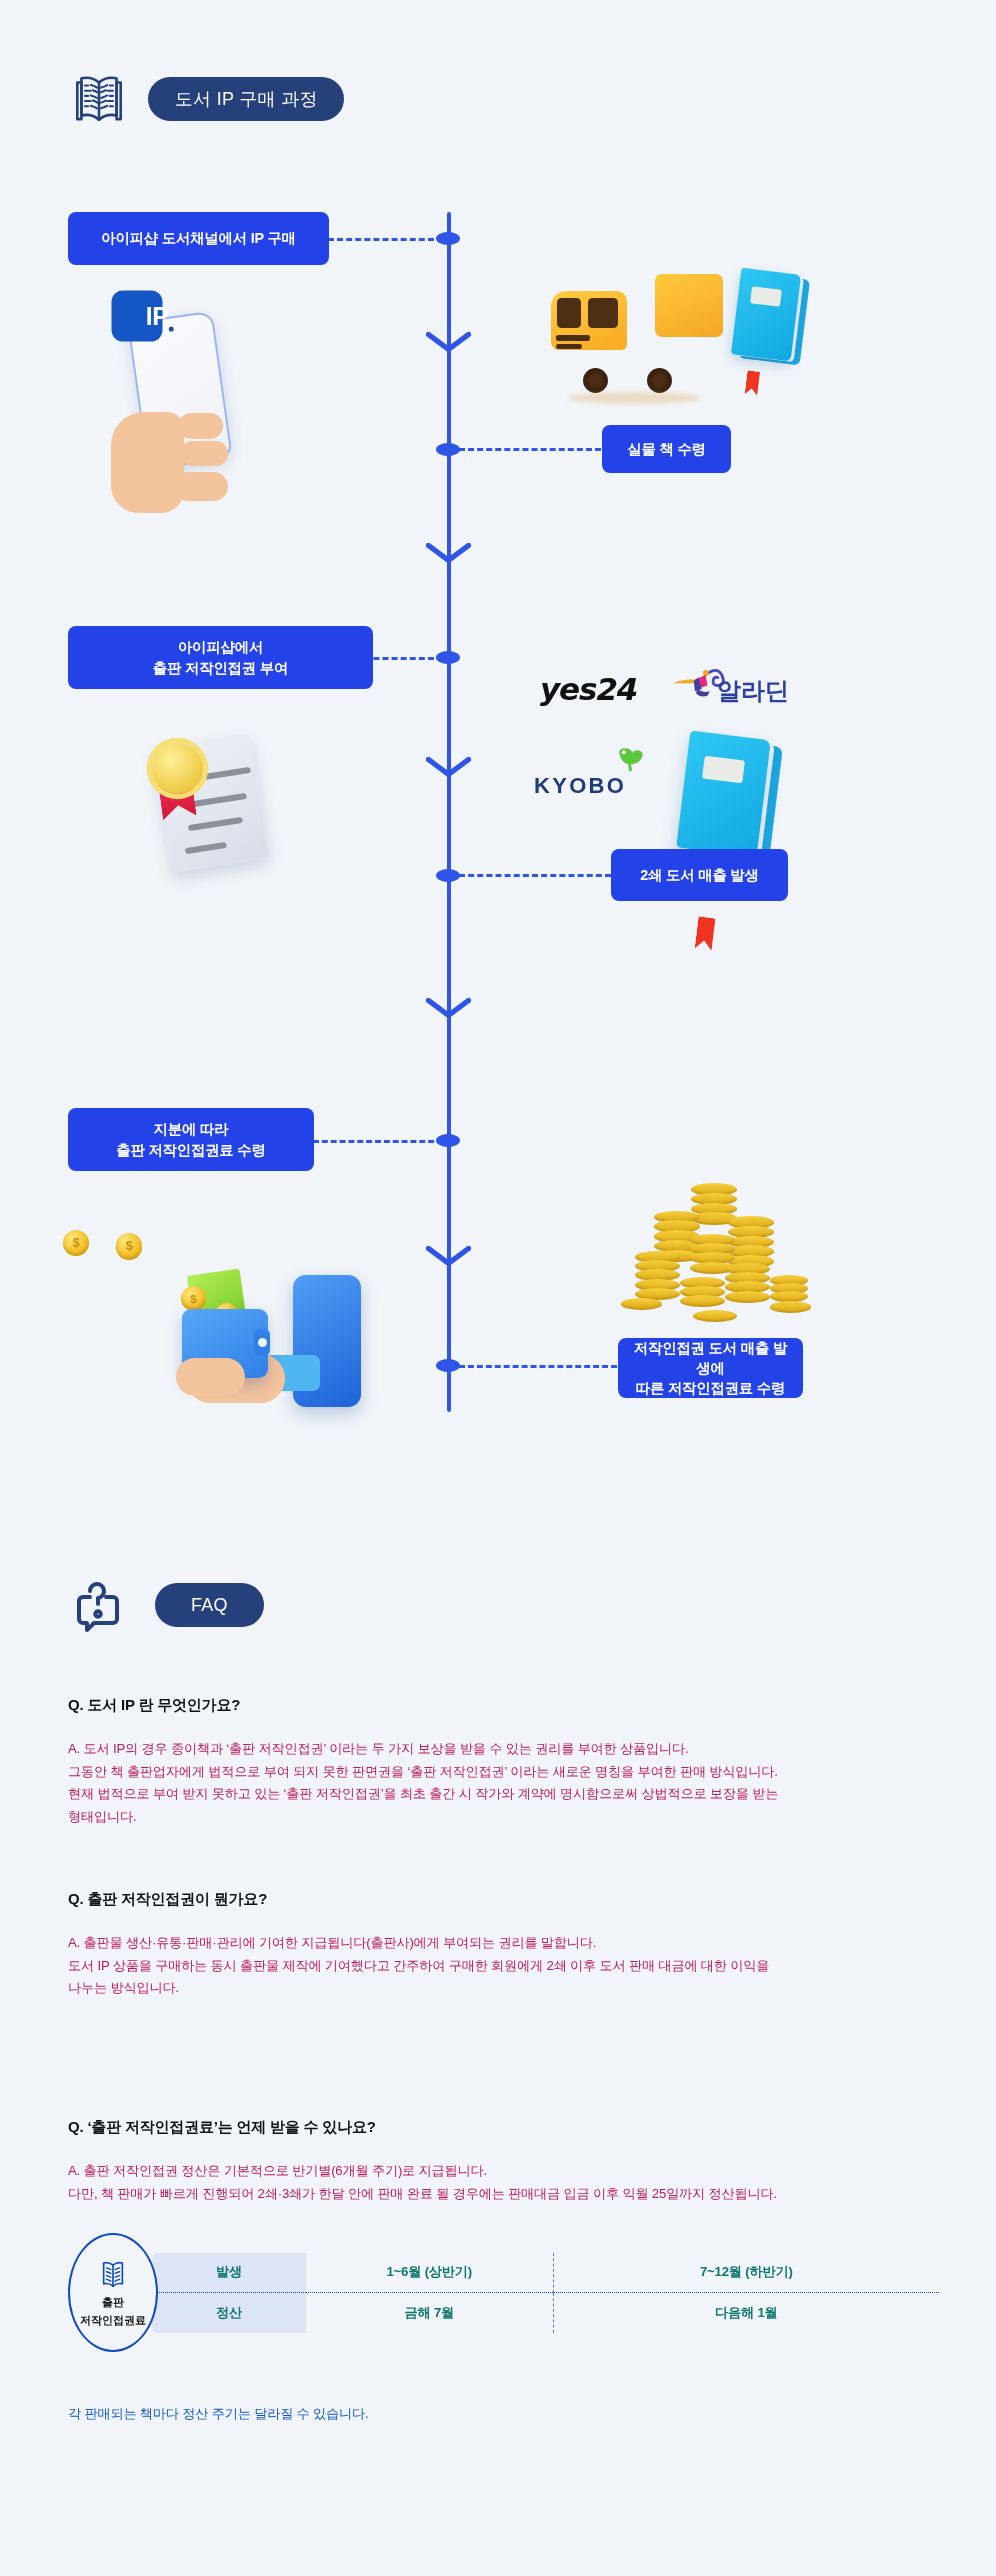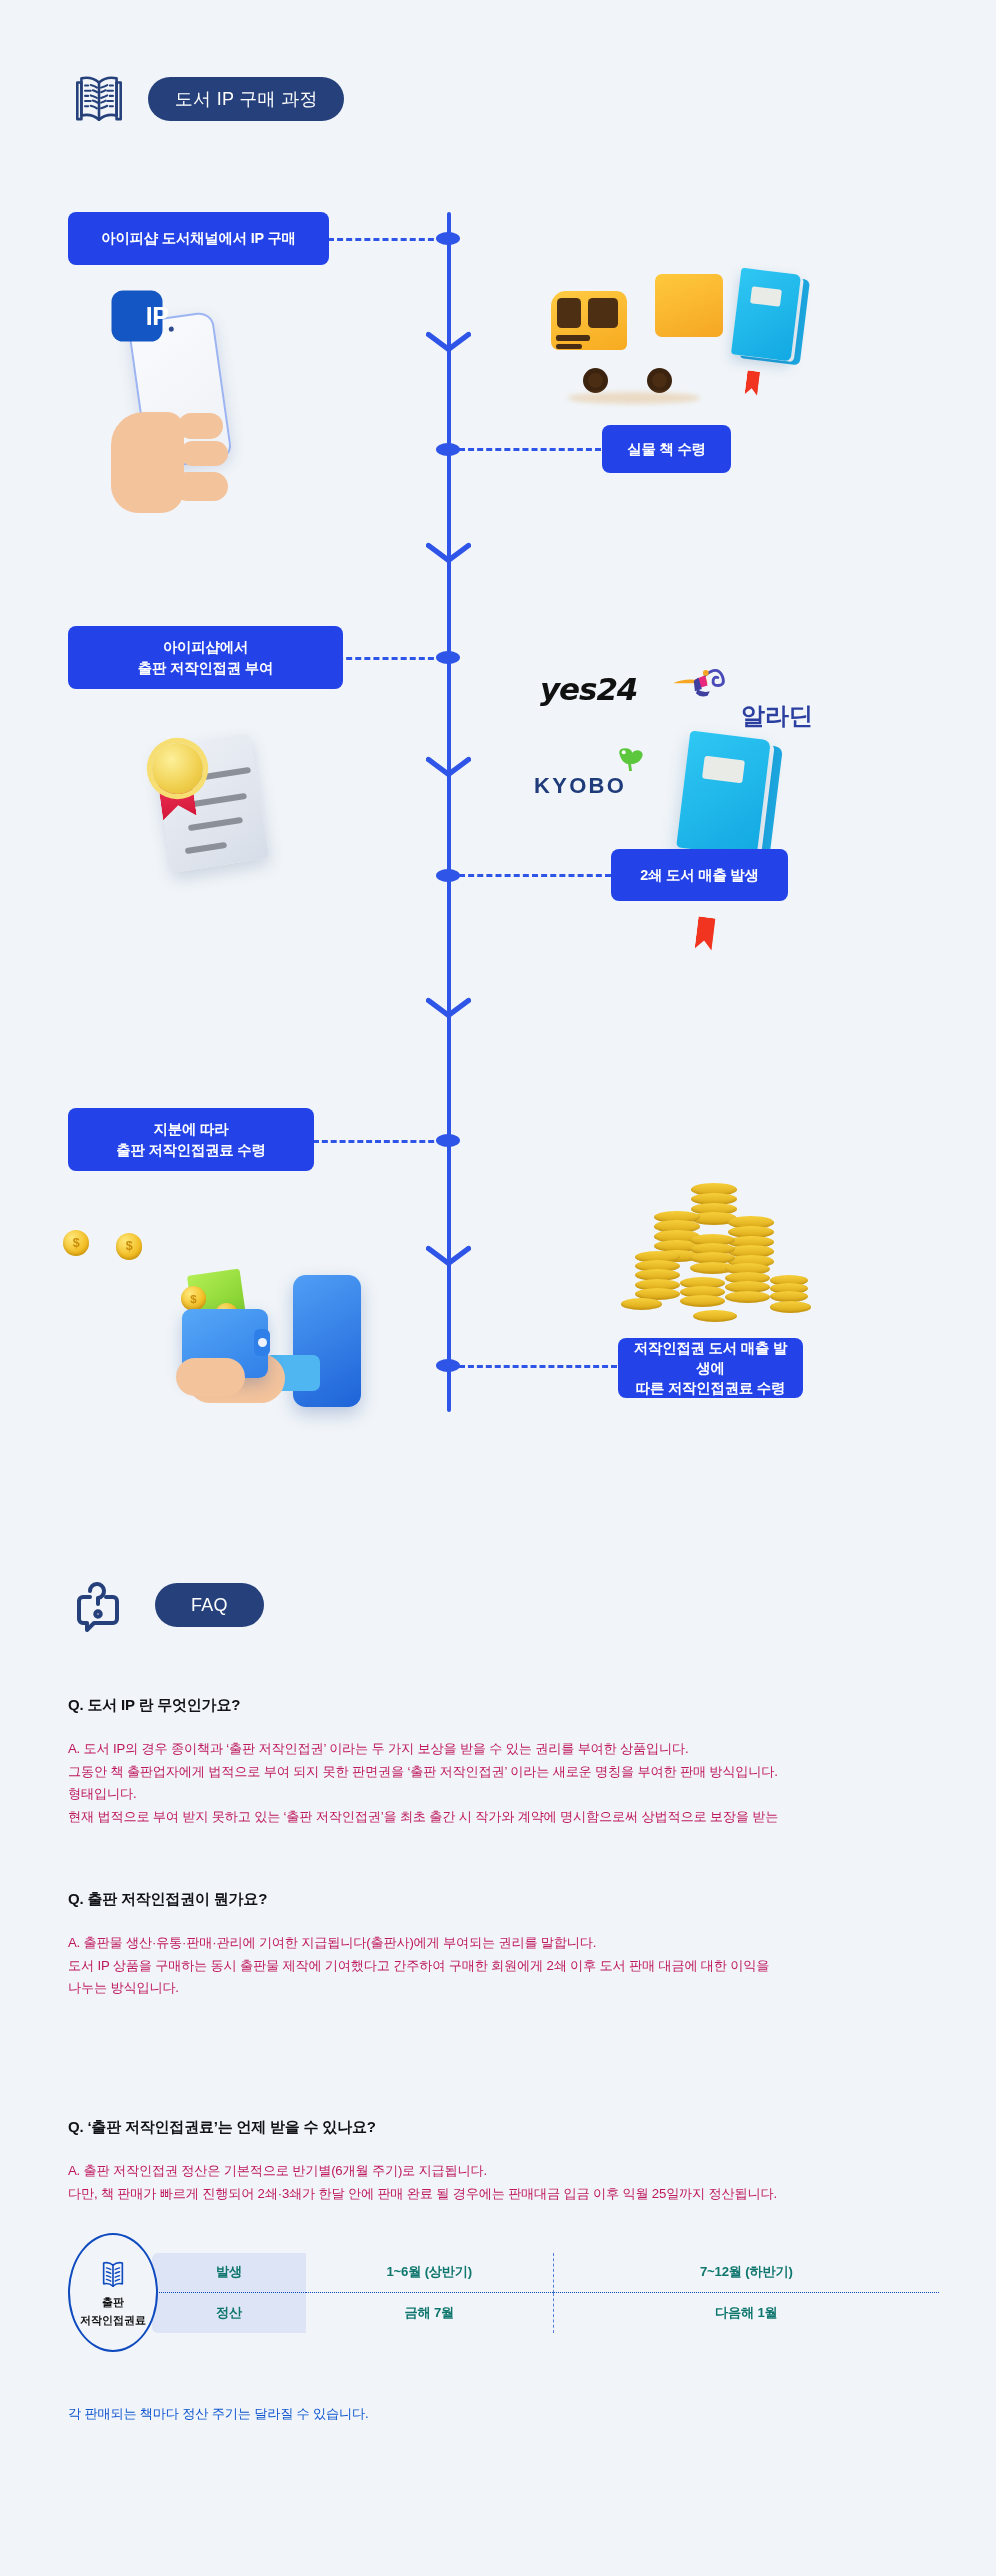--- a/index.html
+++ b/index.html
@@ -418,21 +418,21 @@
     <div class="bk-pages"></div>
     <div class="bk-front"></div>
     <div class="bk-plate"></div>
     <div class="bk-mark"></div>
   </div>
 
   <div class="step-label" style="left:602px; top:425px; width:129px; height:48px;">
     <span>실물 책 수령</span>
   </div>
 
-  <div class="step-label" style="left:68px; top:626px; width:275px; height:63px; flex-direction:column; line-height:1.4;">
+  <div class="step-label" style="left:68px; top:626px; width:305px; height:63px; flex-direction:column; line-height:1.4;">
     <span>아이피샵에서</span>
     <span>출판 저작인접권 부여</span>
   </div>
 
   <div class="art" style="left:132px; top:730px; width:149px; height:155px;">
     <div class="cert-paper" style="left:30px; top:10.3px;"></div>
     <div class="cert-line" style="left:64px; top:41px;  width:55px; transform:rotate(-9deg);"></div>
     <div class="cert-line" style="left:60px; top:67px; width:55px; transform:rotate(-9deg);"></div>
     <div class="cert-line" style="left:56px;  top:91px; width:55px; transform:rotate(-9deg);"></div>
     <div class="cert-line" style="left:53px;  top:115px; width:42px; transform:rotate(-9deg);"></div>
@@ -446,21 +446,21 @@
   <span class="lamp" style="left:672px; top:666px;">
     <svg viewBox="0 0 96 54" width="55" height="31">
       <path d="M2 30 Q20 22 40 24 L58 16 L62 30 Z" fill="#f6a623"></path>
       <path d="M40 24 L58 16 L62 34 L42 40 Z" fill="#e8277f"></path>
       <path d="M38 26 L46 20 L52 40 L40 44 Z" fill="#3f3fa0"></path>
       <path d="M58 16 q22-18 30 2 q6 16-8 16 q-10 0-8-10 q2-6 8-4" fill="none" stroke="#4a4ab8" stroke-width="5" stroke-linecap="round"></path>
       <circle cx="59" cy="12" r="5" fill="#f6a623"></circle>
       <path d="M44 40 q10 8 22 4 l-4 8 q-12 4-20-4z" fill="#3f3fa0"></path>
     </svg>
   </span>
-  <div class="logo-aladin" style="left:741px; top:675px;margin-top:25px;">
+  <div class="logo-aladin" style="left:717px; top:675px;">
     <span>알라딘</span>
   </div>
   <span class="kyobo-leaf" style="left:615px; top:746px;">
     <svg viewBox="0 0 52 44" width="30" height="25">
       <path d="M8 16 q-4-12 10-12 q10 0 12 8 q4-6 12-4 q10 4 4 14 q-6 10-20 10 q-14 0-18-16z" fill="#5cc63d"></path>
       <circle cx="15" cy="11" r="3.5" fill="#ffffff"></circle>
       <path d="M25 30 l2 14" stroke="#5cc63d" stroke-width="5" stroke-linecap="round"></path>
     </svg>
   </span>
   <div class="logo-kyobo" style="left:534px; top:773px;">
@@ -581,22 +581,22 @@
     <div class="pill pill-faq">
       <span>FAQ</span>
     </div>
   </div>
 
   <div class="faq-block" style="top:1696px;">
     <div class="faq-q">Q. 도서 IP 란 무엇인가요?</div>
     <div class="faq-a">
       <p>A. 도서 IP의 경우 종이책과 ‘출판 저작인접권’ 이라는 두 가지 보상을 받을 수 있는 권리를 부여한 상품입니다.</p>
       <p>그동안 책 출판업자에게 법적으로 부여 되지 못한 판면권을 ‘출판 저작인접권’ 이라는 새로운 명칭을 부여한 판매 방식입니다.</p>
+      <p>현재 법적으로 부여 받지 못하고 있는 ‘출판 저작인접권’을 최초 출간 시 작가와 계약에 명시함으로써 상법적으로 보장을 받는</p>
       <p>형태입니다.</p>
-      <p>현재 법적으로 부여 받지 못하고 있는 ‘출판 저작인접권’을 최초 출간 시 작가와 계약에 명시함으로써 상법적으로 보장을 받는</p>
     </div>
   </div>
 
   <div class="faq-block" style="top:1890px;">
     <div class="faq-q">Q. 출판 저작인접권이 뭔가요?</div>
     <div class="faq-a">
       <p>A. 출판물 생산·유통·판매·관리에 기여한 지급됩니다(출판사)에게 부여되는 권리를 말합니다.</p>
       <p>도서 IP 상품을 구매하는 동시 출판물 제작에 기여했다고 간주하여 구매한 회원에게 2쇄 이후 도서 판매 대금에 대한 이익을</p>
       <p>나누는 방식입니다.</p>
     </div>

